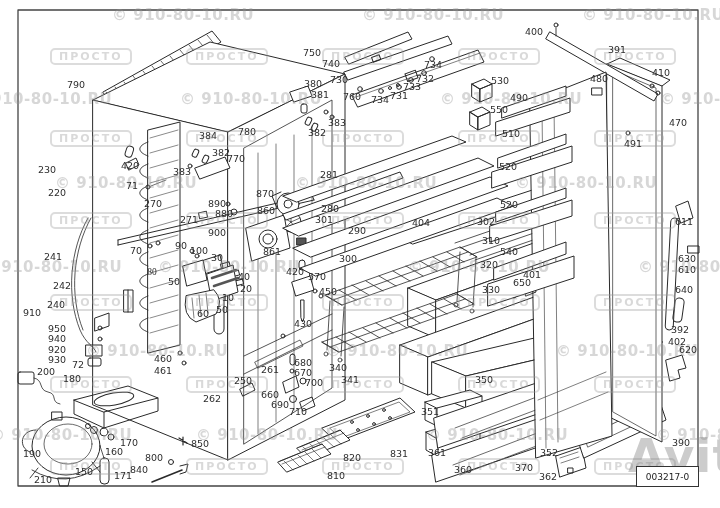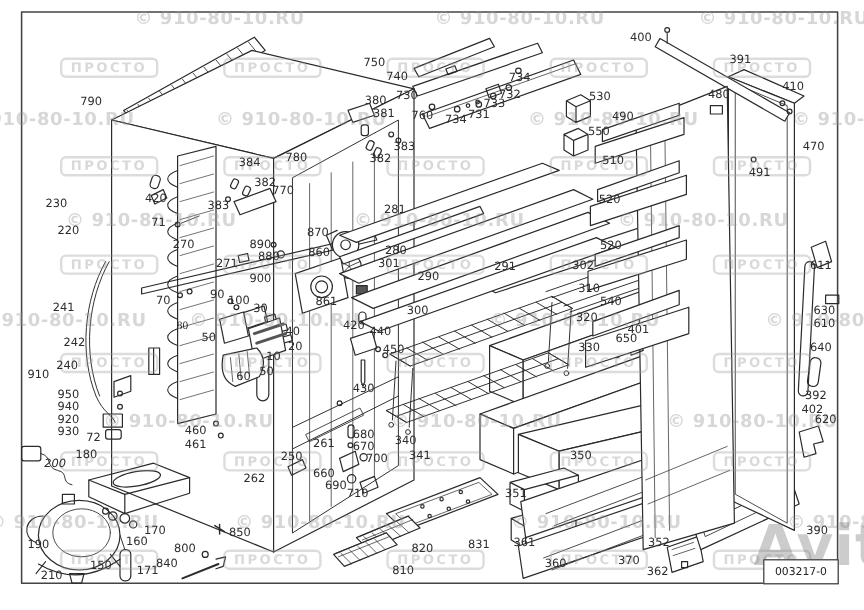--- a/index.html
+++ b/index.html
@@ -417,21 +417,21 @@
       <span class="part-label" style="left: 57px; top: 193px;">220</span>
       <span class="part-label" style="left: 53px; top: 257px;">241</span>
       <span class="part-label" style="left: 62px; top: 286px;">242</span>
       <span class="part-label" style="left: 56px; top: 305px;">240</span>
       <span class="part-label" style="left: 32px; top: 313px;">910</span>
       <span class="part-label" style="left: 57px; top: 329px;">950</span>
       <span class="part-label" style="left: 57px; top: 339px;">940</span>
       <span class="part-label" style="left: 57px; top: 350px;">920</span>
       <span class="part-label" style="left: 57px; top: 360px;">930</span>
       <span class="part-label" style="left: 78px; top: 365px;">72</span>
-      <span class="part-label" style="left: 46px; top: 387px; font-style: italic;">200</span>
+      <span class="part-label" style="left: 46px; top: 372px;">200</span>
       <span class="part-label" style="left: 72px; top: 379px;">180</span>
       <span class="part-label" style="left: 32px; top: 454px;">190</span>
       <span class="part-label" style="left: 84px; top: 472px;">150</span>
       <span class="part-label" style="left: 43px; top: 480px;">210</span>
       <span class="part-label" style="left: 114px; top: 452px;">160</span>
       <span class="part-label" style="left: 129px; top: 443px;">170</span>
       <span class="part-label" style="left: 123px; top: 476px;">171</span>
       <span class="part-label" style="left: 154px; top: 458px;">800</span>
       <span class="part-label" style="left: 139px; top: 470px;">840</span>
       <span class="part-label" style="left: 200px; top: 444px;">850</span>
@@ -450,39 +450,39 @@
       <span class="part-label" style="left: 222px; top: 310px;">50</span>
       <span class="part-label" style="left: 203px; top: 314px;">60</span>
       <span class="part-label" style="left: 217px; top: 204px;">890</span>
       <span class="part-label" style="left: 224px; top: 214px;">880</span>
       <span class="part-label" style="left: 217px; top: 233px;">900</span>
       <span class="part-label" style="left: 265px; top: 194px;">870</span>
       <span class="part-label" style="left: 266px; top: 211px;">860</span>
       <span class="part-label" style="left: 272px; top: 252px;">861</span>
       <span class="part-label" style="left: 130px; top: 166px;">420</span>
       <span class="part-label" style="left: 295px; top: 272px;">420</span>
-      <span class="part-label" style="left: 317px; top: 277px;">440</span>
+      <span class="part-label" style="left: 317px; top: 277px;">570</span>
       <span class="part-label" style="left: 328px; top: 292px;">450</span>
       <span class="part-label" style="left: 303px; top: 324px;">430</span>
       <span class="part-label" style="left: 270px; top: 334px; margin-top: 36px;">261</span>
       <span class="part-label" style="left: 243px; top: 381px;">250</span>
       <span class="part-label" style="left: 212px; top: 399px;">262</span>
       <span class="part-label" style="left: 303px; top: 363px;">680</span>
       <span class="part-label" style="left: 303px; top: 373px;">670</span>
       <span class="part-label" style="left: 314px; top: 383px;">700</span>
       <span class="part-label" style="left: 270px; top: 395px;">660</span>
       <span class="part-label" style="left: 280px; top: 405px;">690</span>
       <span class="part-label" style="left: 298px; top: 412px;">710</span>
       <span class="part-label" style="left: 163px; top: 359px;">460</span>
       <span class="part-label" style="left: 163px; top: 371px;">461</span>
       <span class="part-label" style="left: 329px; top: 175px;">281</span>
       <span class="part-label" style="left: 330px; top: 209px;">280</span>
       <span class="part-label" style="left: 324px; top: 220px;">301</span>
       <span class="part-label" style="left: 357px; top: 231px;">290</span>
-      <span class="part-label" style="left: 421px; top: 223px;">291</span>
+      <span class="part-label" style="left: 421px; top: 223px;">404</span>
       <span class="part-label" style="left: 348px; top: 259px;">300</span>
       <span class="part-label" style="left: 486px; top: 222px;">302</span>
       <span class="part-label" style="left: 491px; top: 241px;">310</span>
       <span class="part-label" style="left: 489px; top: 265px;">320</span>
       <span class="part-label" style="left: 491px; top: 290px;">330</span>
       <span class="part-label" style="left: 338px; top: 368px;">340</span>
       <span class="part-label" style="left: 350px; top: 380px;">341</span>
       <span class="part-label" style="left: 399px; top: 454px;">831</span>
       <span class="part-label" style="left: 352px; top: 458px;">820</span>
       <span class="part-label" style="left: 336px; top: 476px;">810</span>

